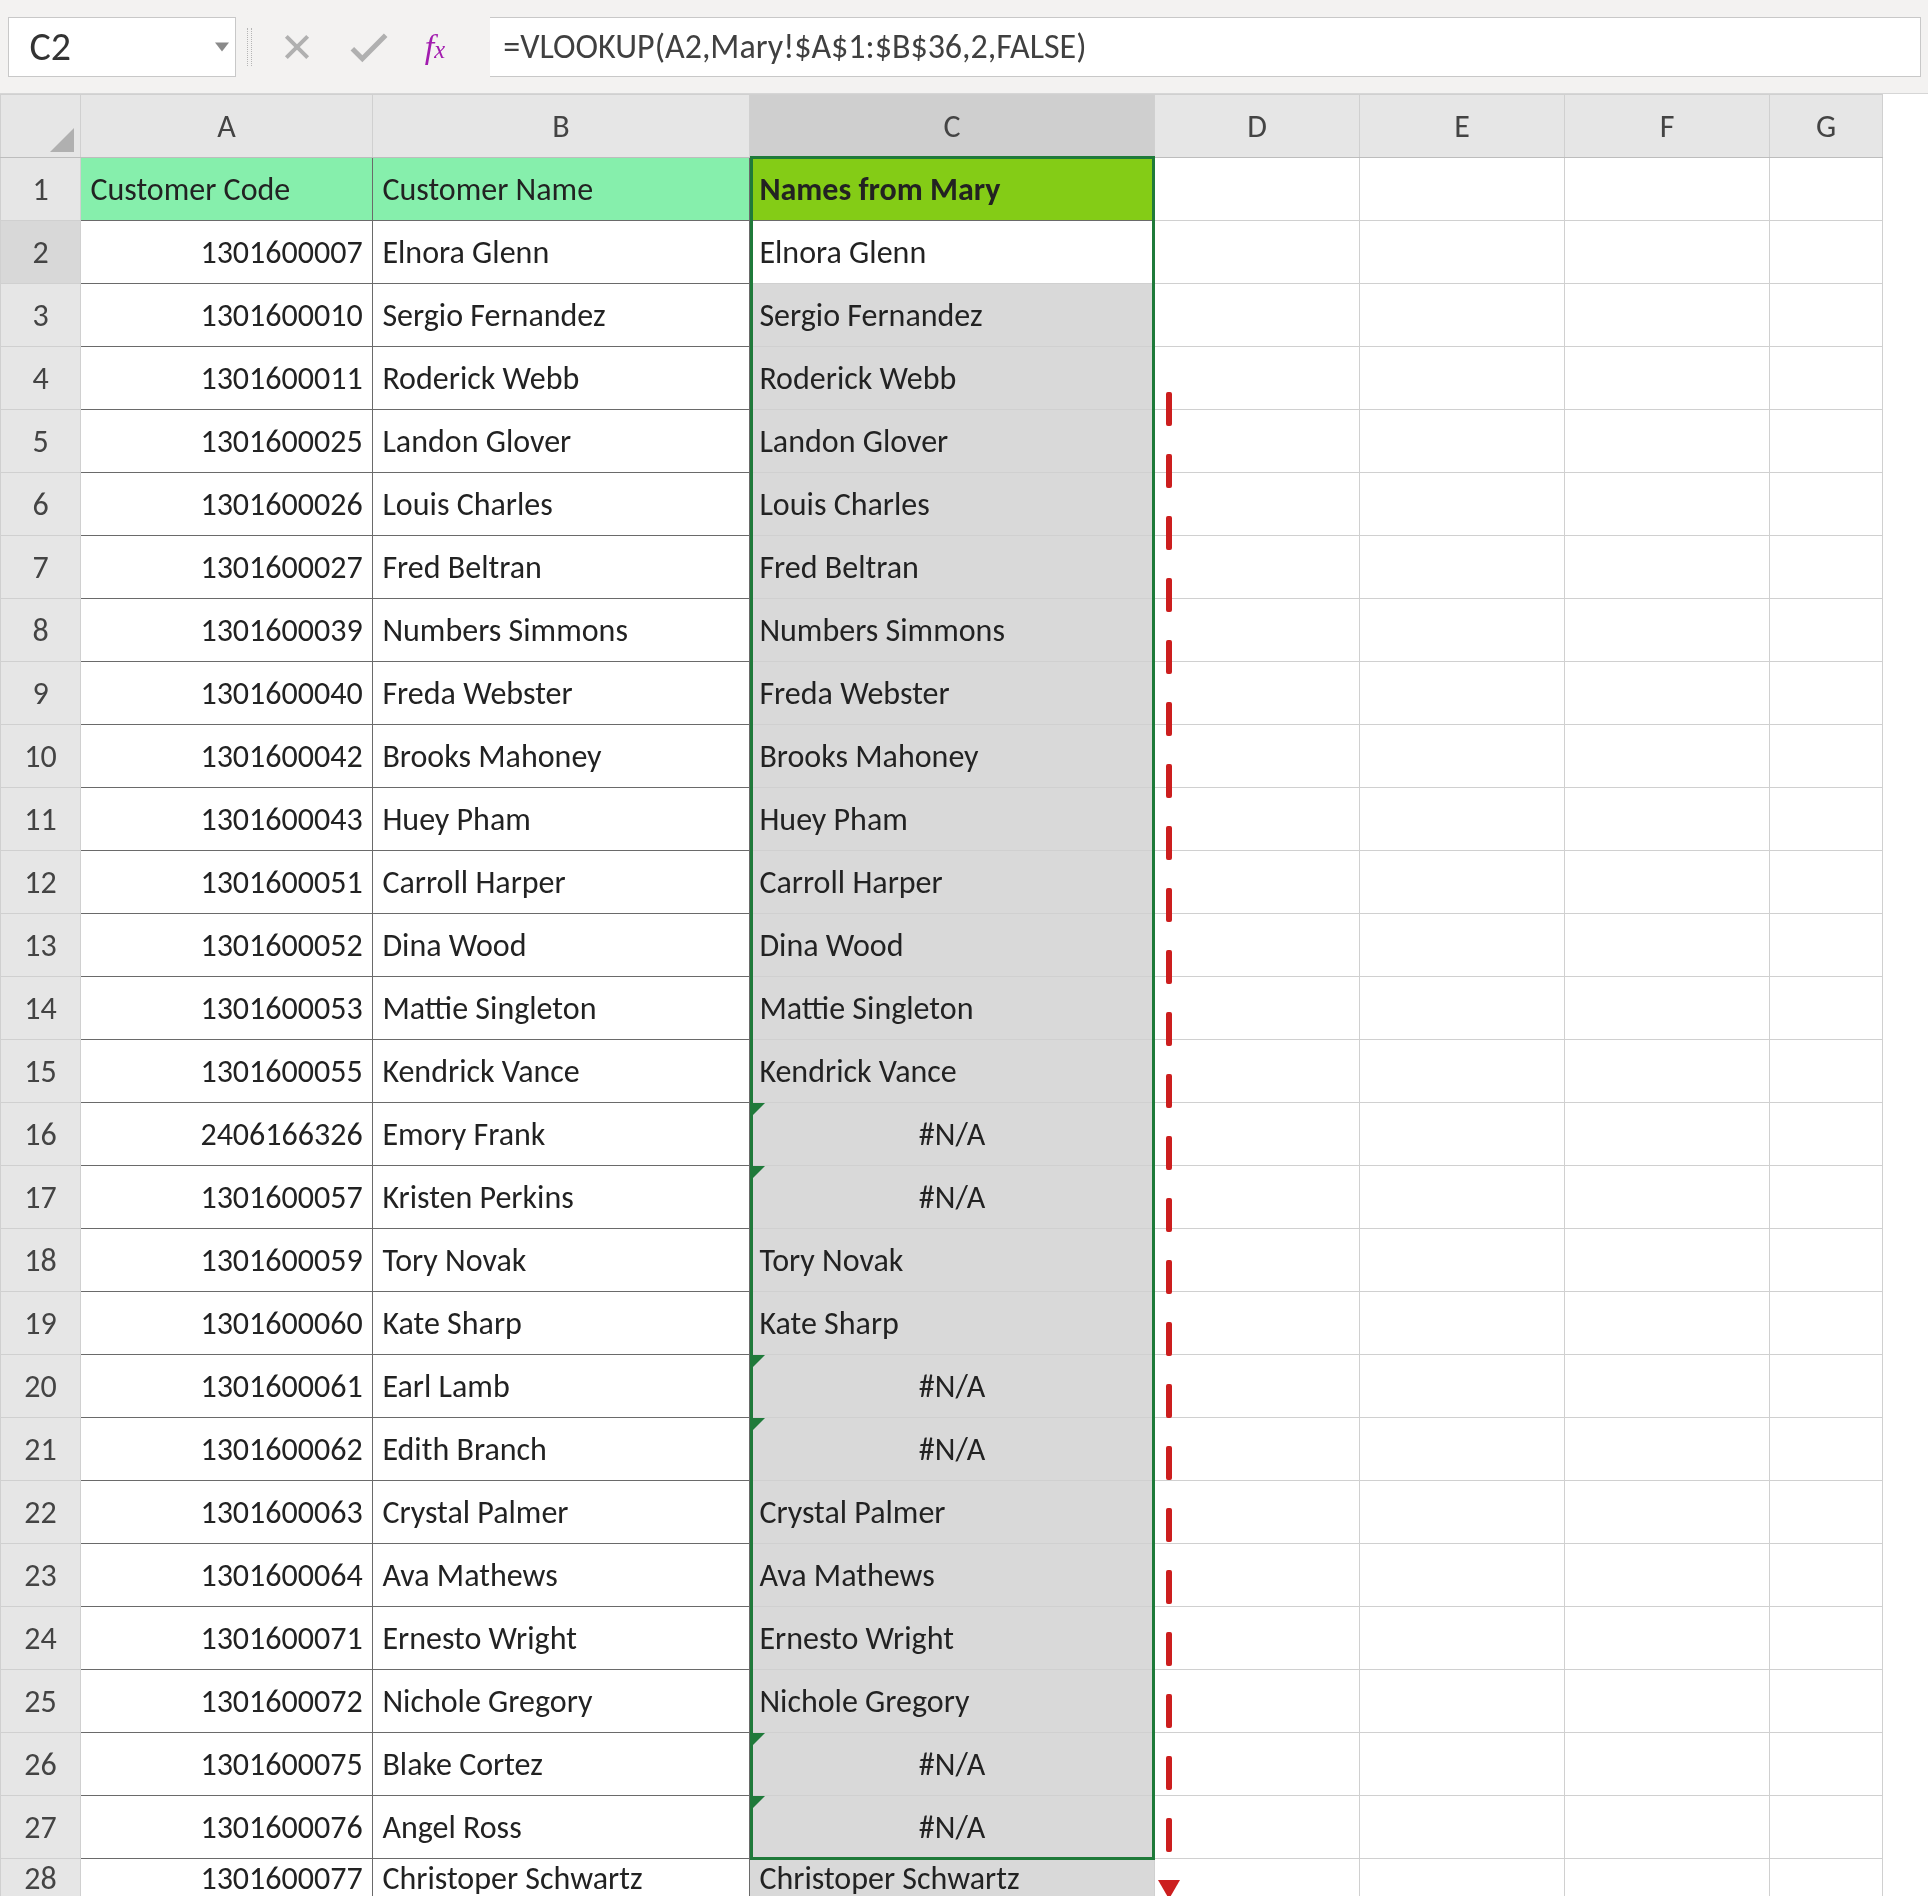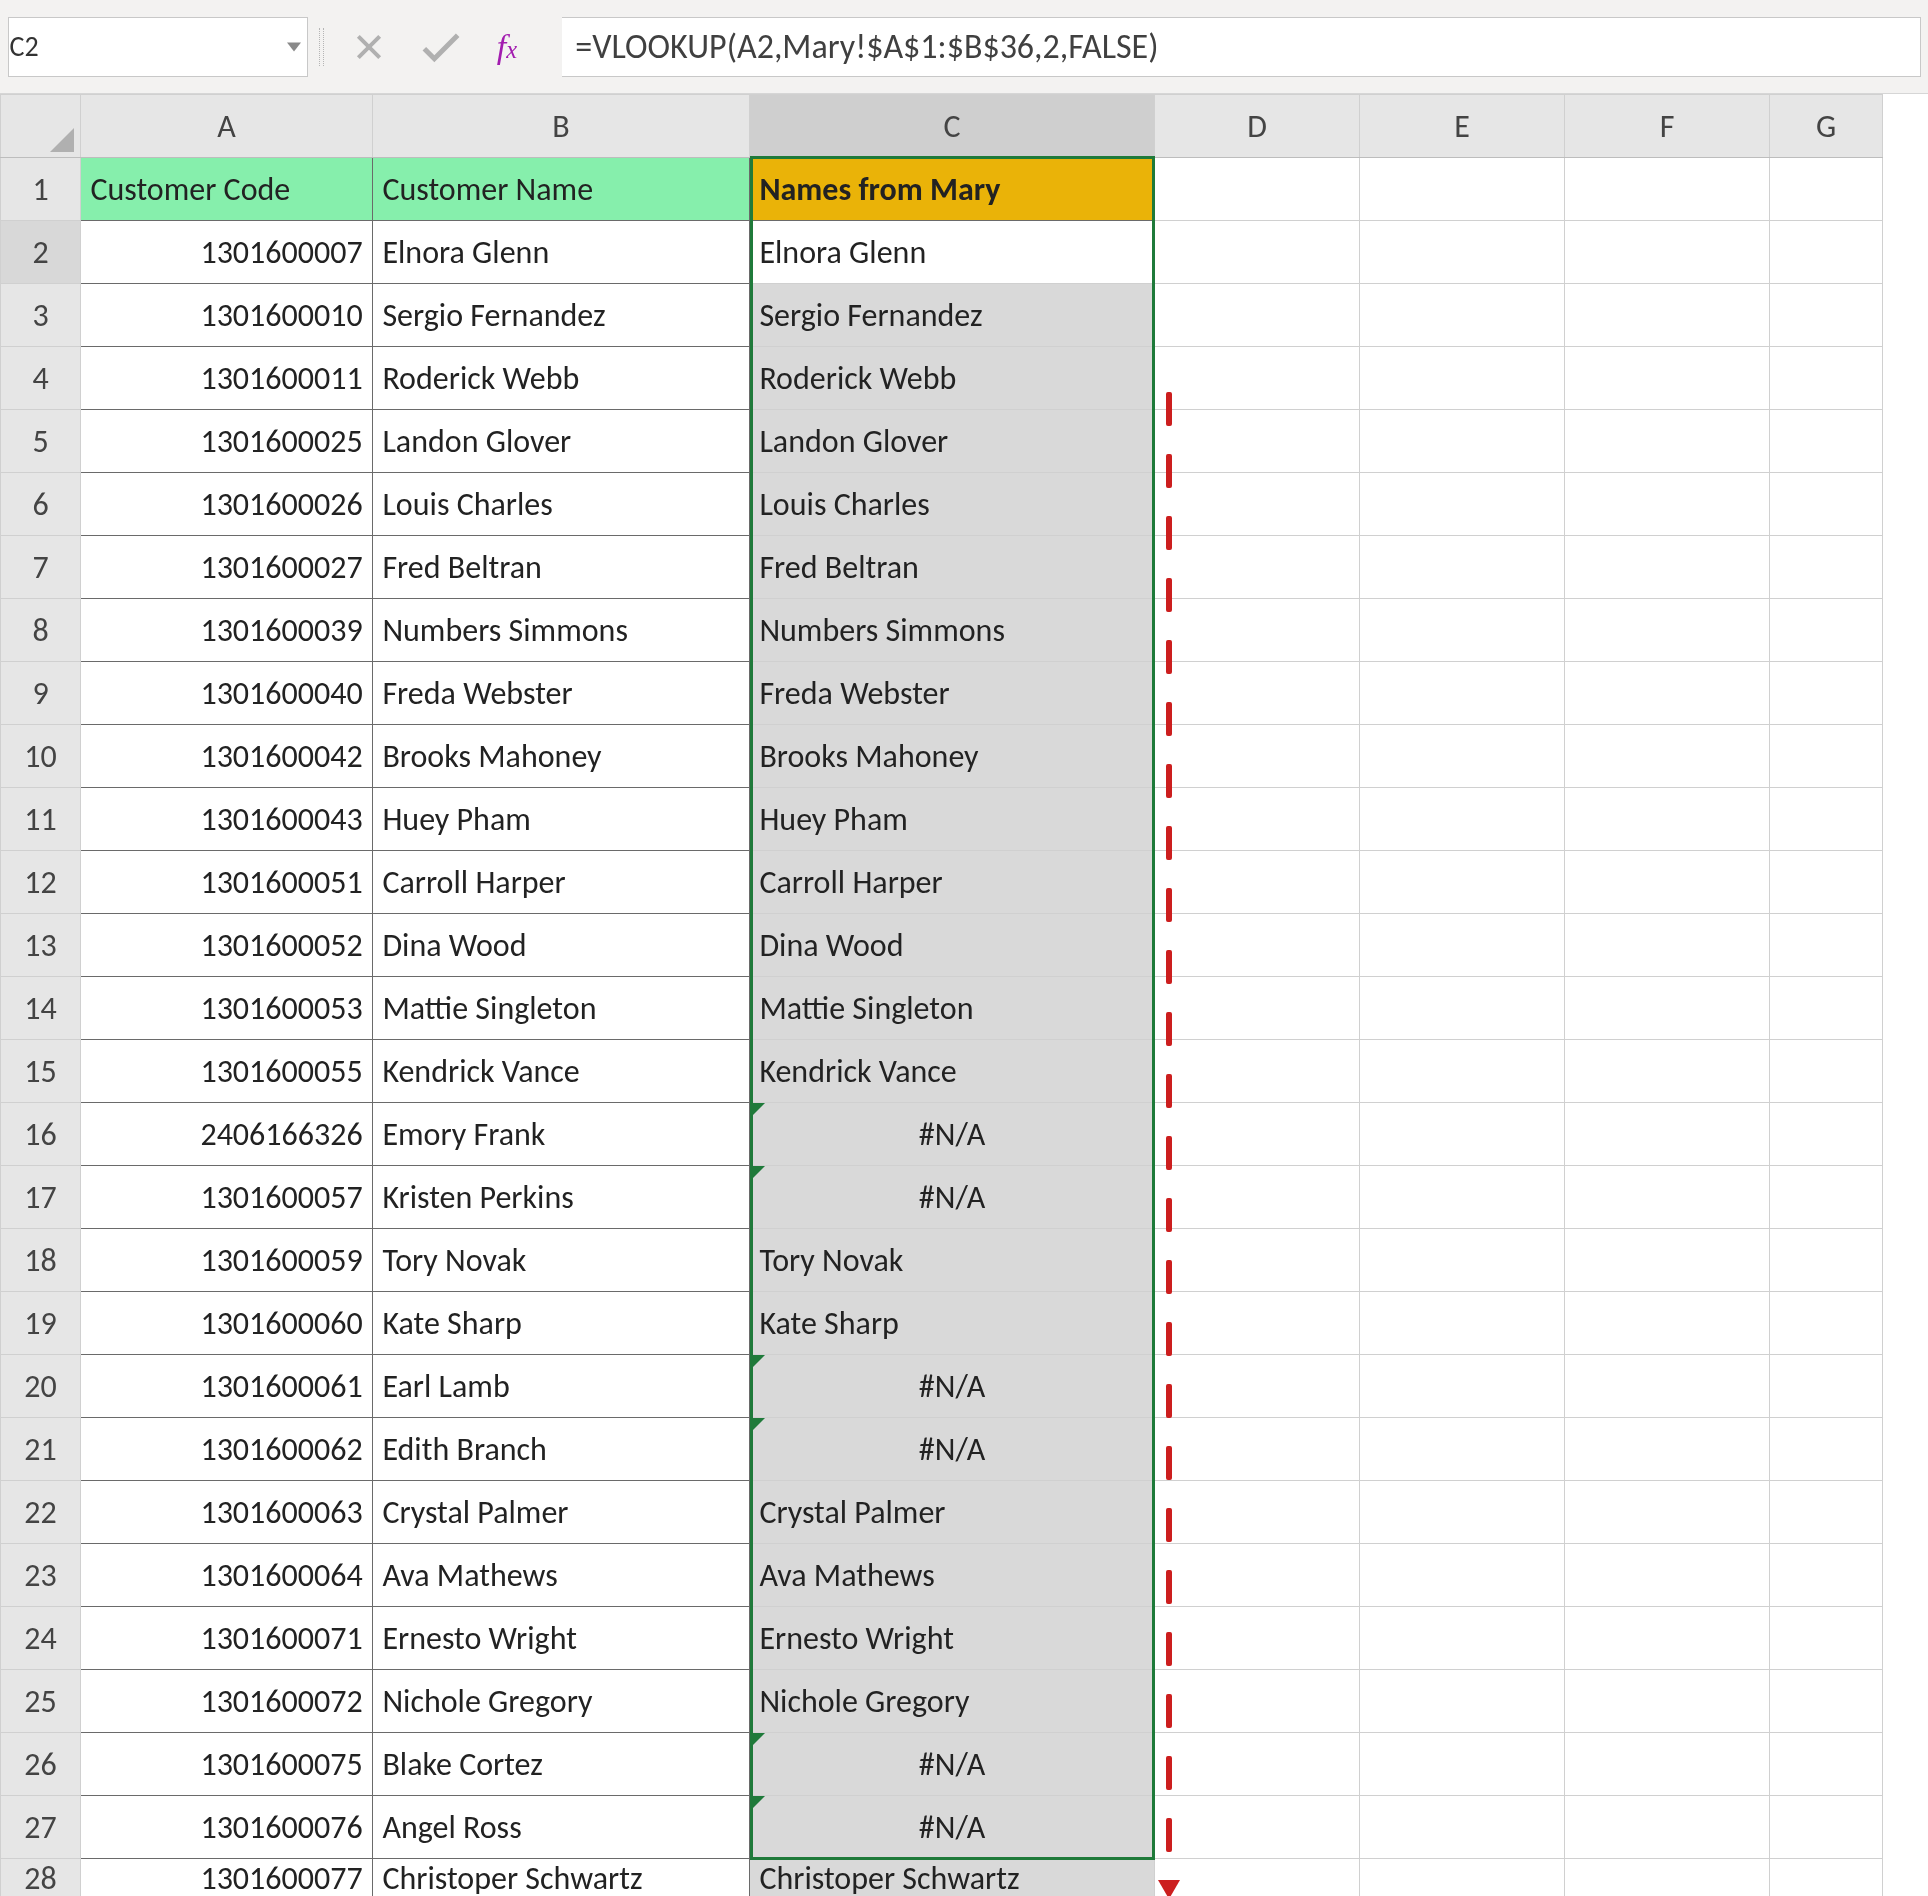--- a/index.html
+++ b/index.html
@@ -15,28 +15,28 @@
   .formula-bar {
     display: flex;
     align-items: center;
     height: 94px;
     background: #f3f2f1;
     border-bottom: 1.9px solid #d6d6d6;
     padding: 0 7.5px;
     gap: 11.3px;
   }
   .name-box {
-    width: 300px;
+    width: 228px;
     height: 60px;
     background: #ffffff;
     border: 1.9px solid #c8c8c8;
     display: flex;
     align-items: center;
-    padding-left: 1px;
-    font-size: 28px;
+    padding-left: 21px;
+    font-size: 40px;
     color: #333;
     position: relative;
   }
   .name-box .dropdown-icon {
     position: absolute;
     right: 5.6px;
     top: 50%;
     transform: translateY(-50%);
     width: 0; height: 0;
     border-left: 7.5px solid transparent;
@@ -258,21 +258,21 @@
       <th>F</th>
       <th>G</th>
     </tr>
   </thead>
   <tbody id="gridbody">
 
     <tr class="datarow1">
       <th class="rowhdr">1</th>
       <td class="hdrcell">Customer Code</td>
       <td class="hdrcell">Customer Name</td>
-      <td class="hdrcell bold colC-sel" style="background:#eab308">Names from Mary</td>
+      <td class="hdrcell bold colC-sel" style="background:#84cc16">Names from Mary</td>
       <td></td>
       <td></td>
       <td></td>
       <td></td>
     </tr>
 
   <tr class="active">
           <th class="rowhdr">2</th>
           <td class="num tablecell">1301600007</td>
           <td class="tablecell">Elnora Glenn</td>

